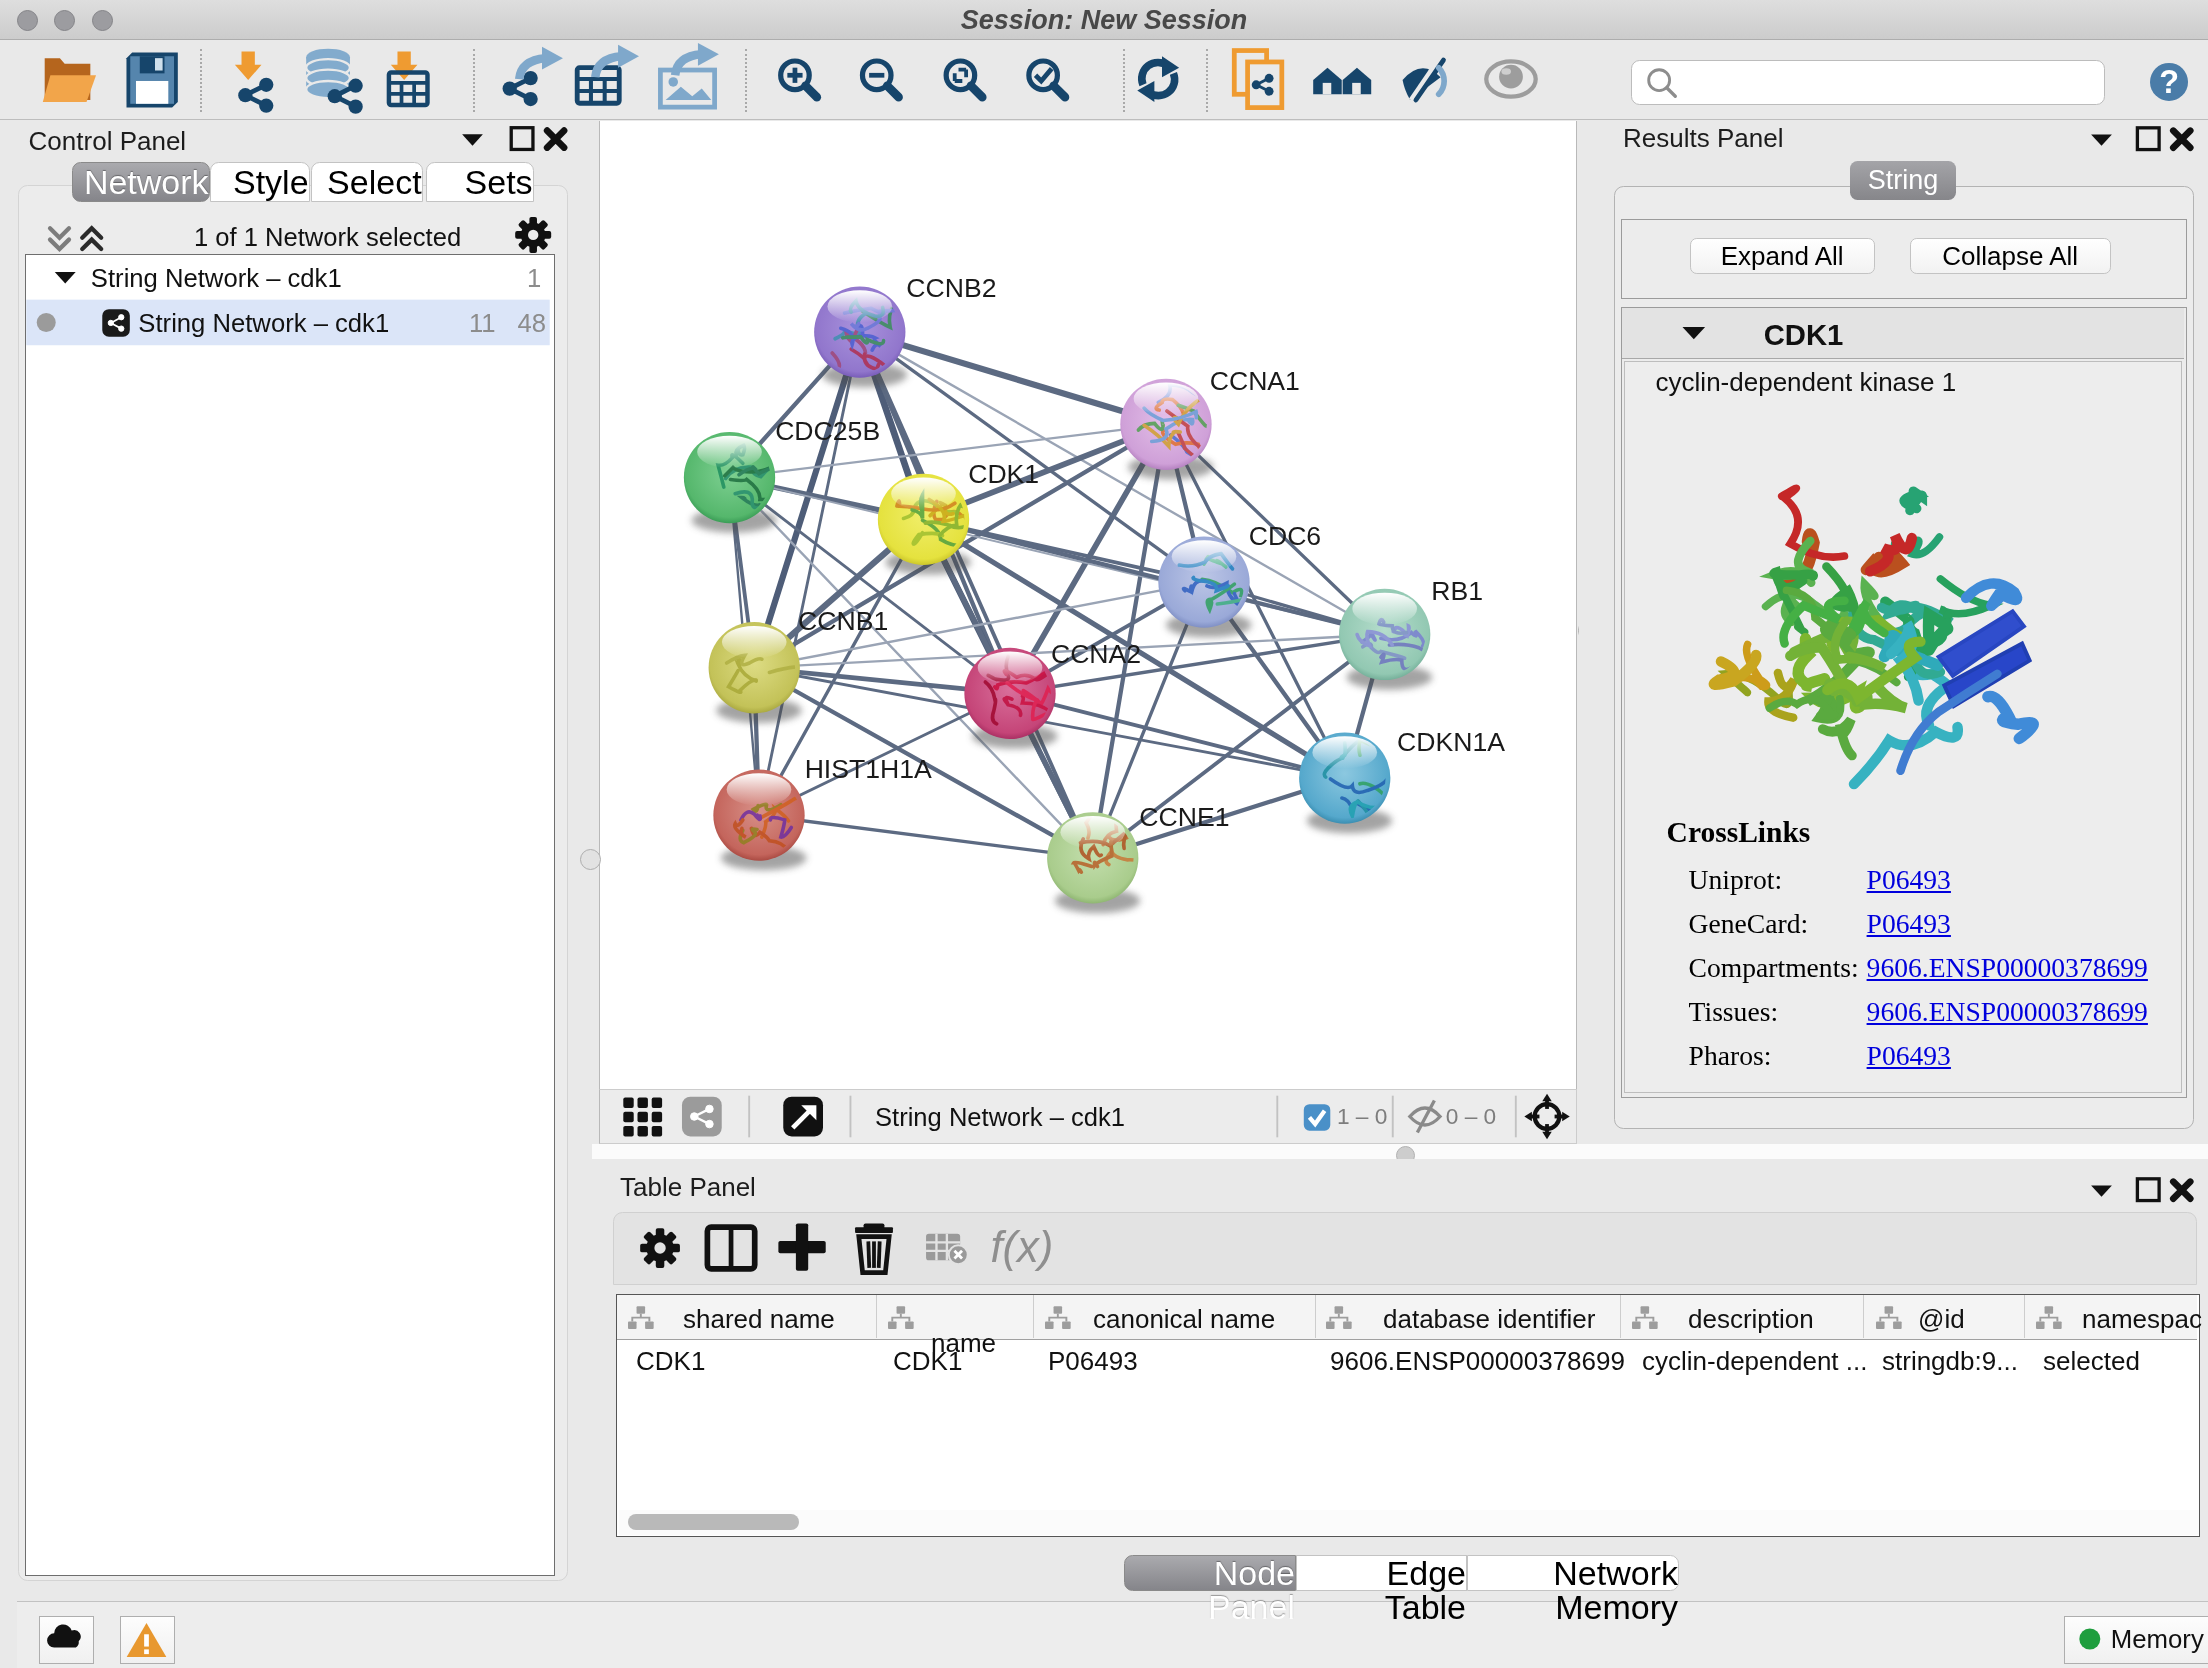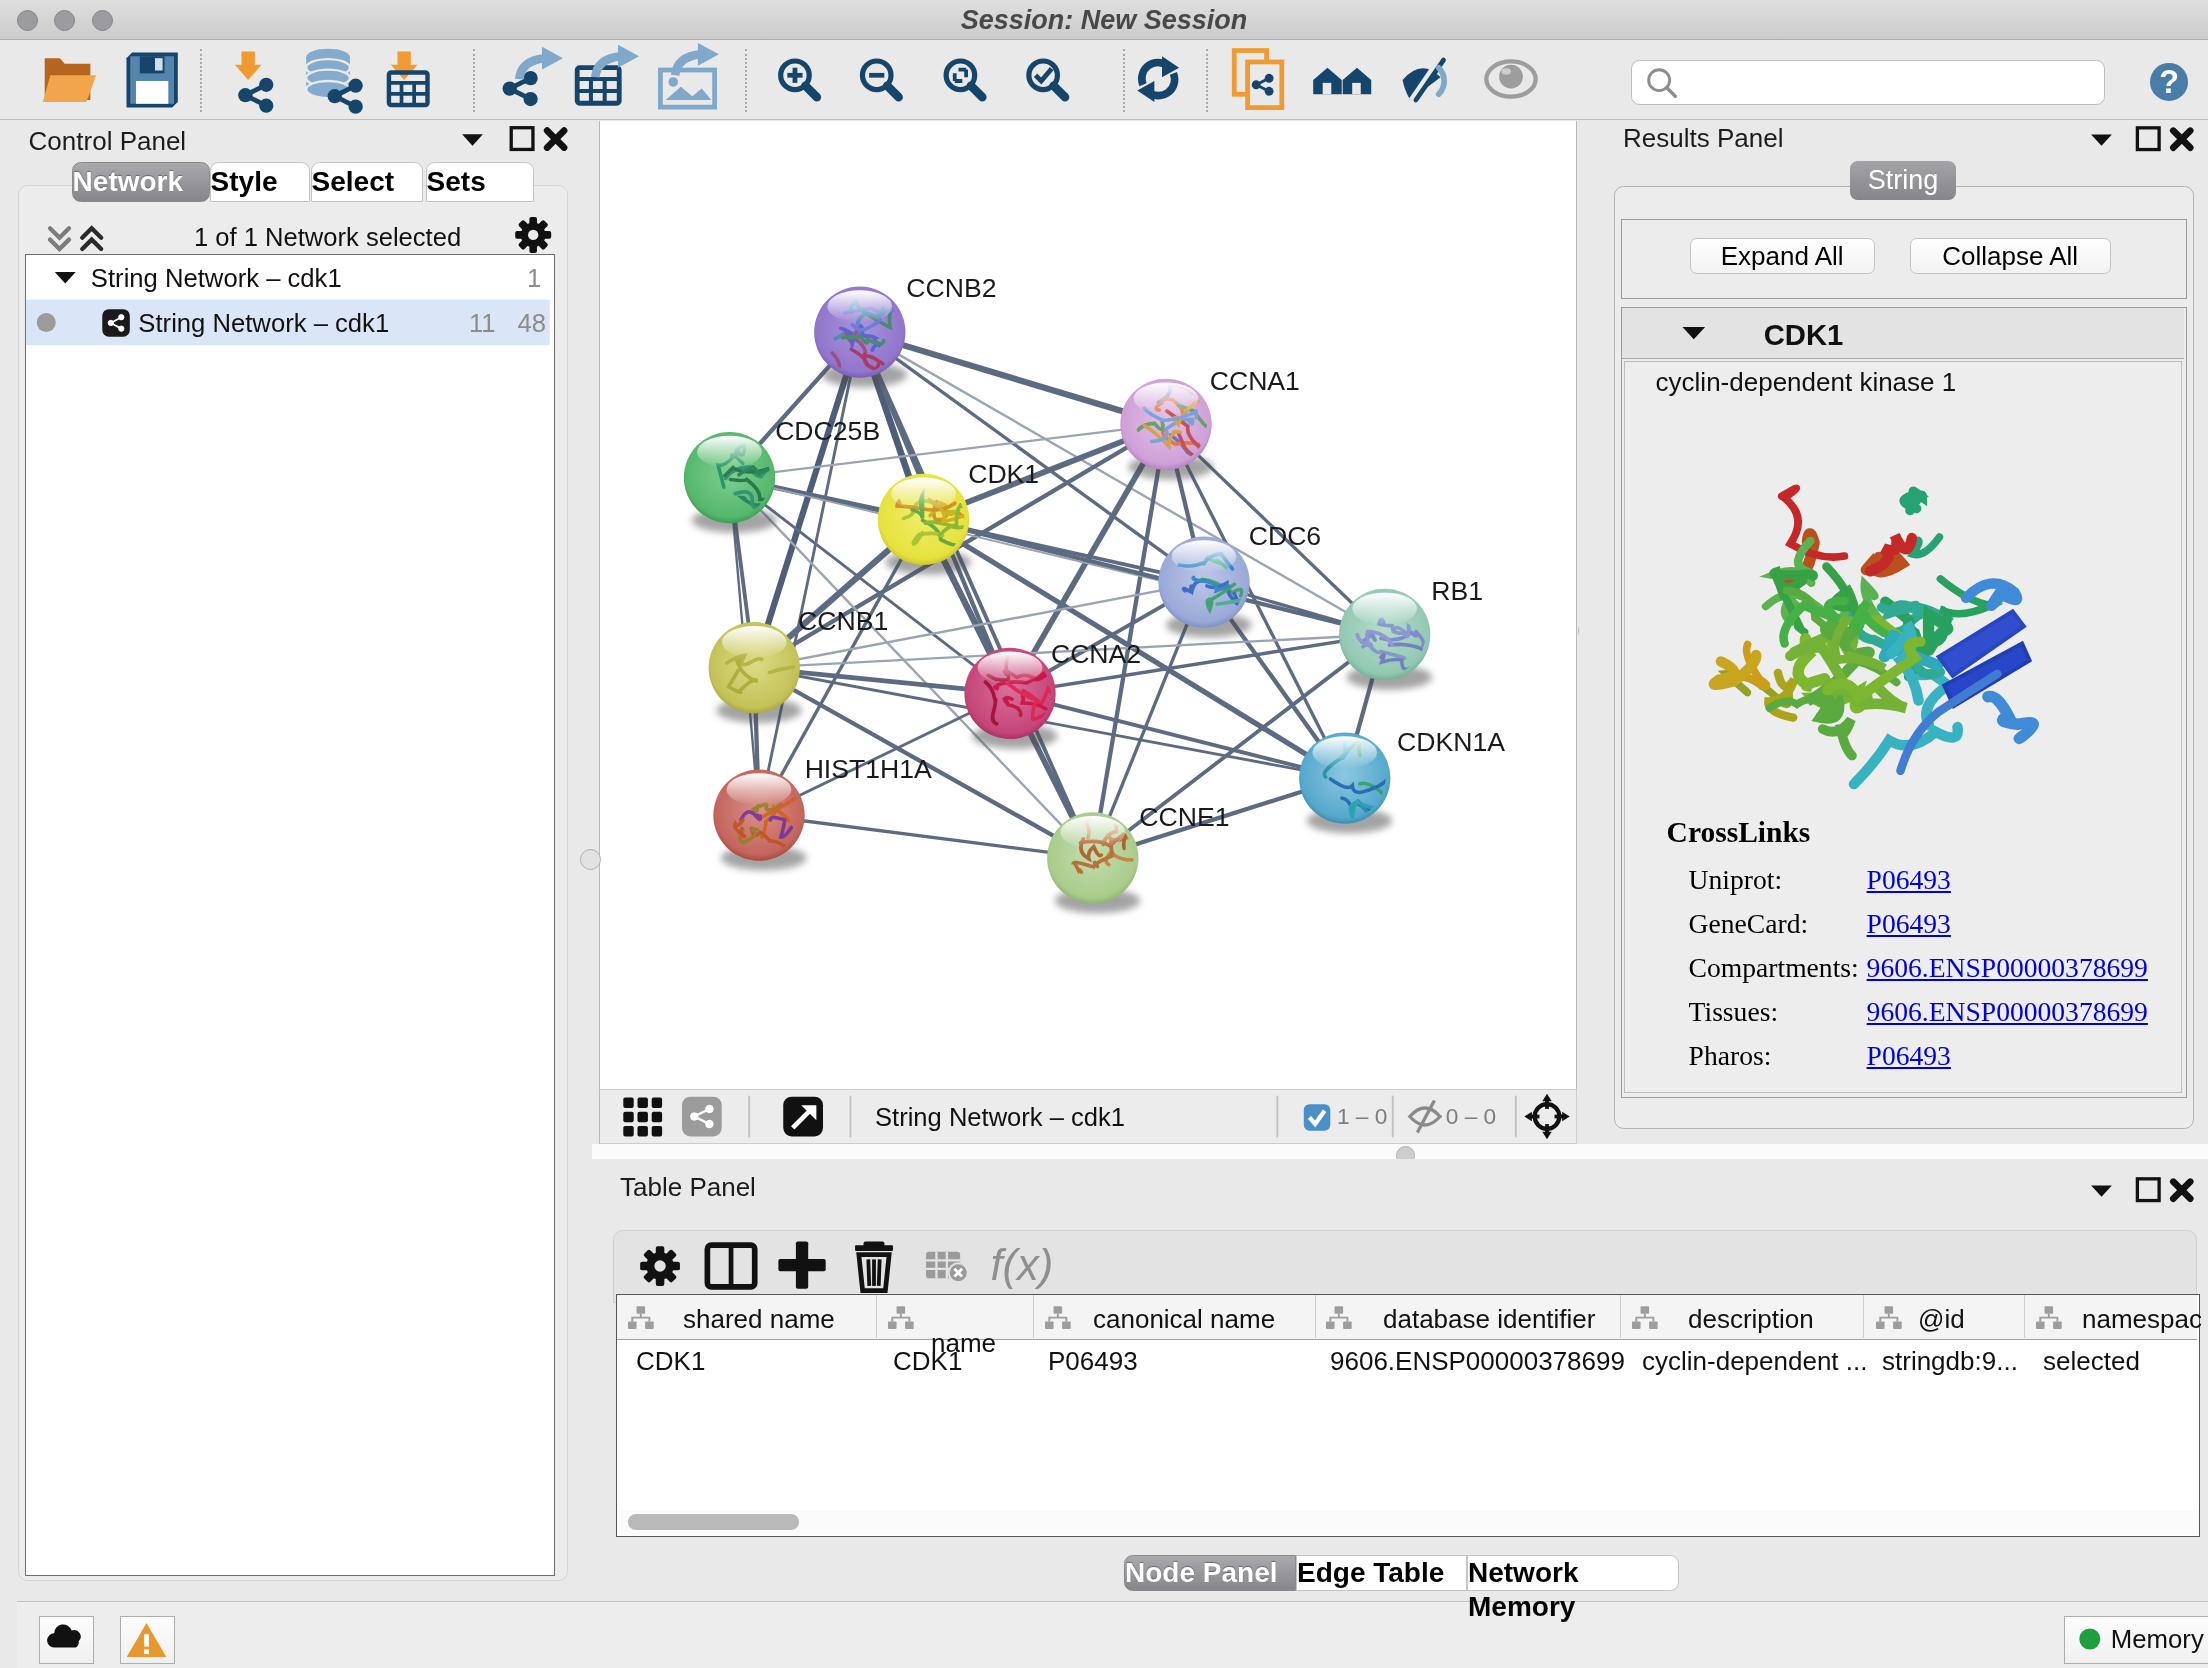--- a/index.html
+++ b/index.html
@@ -13,23 +13,23 @@
 #title { position:absolute; top:4.8px; left:0; width:2208px; text-align:center;
   font-size:27px; font-weight:bold; color:#484848; }
 #toolbar { left:0; top:41px; width:2208px; height:79px; background:#e9e9e9;
   border-bottom:1px solid #bdbdbd; }
 .tsep { position:absolute; top:7.6px; height:63px; width:0;
   border-left:2.9px dotted #a9a9a9; }
 #searchbox { position:absolute; left:1631px; top:19px; width:474px; height:45px;
   background:#ffffff; border:1.9px solid #bcbcbc; border-radius:8.6px; }
 #dockleft { left:7.6px; top:121px; width:584px; height:1480px; background:#e9e9e9; }
 #cp-title { position:absolute; left:21px; top:4.8px; font-size:26px; color:#1c1c1c; }
-.paneltab { position:absolute; height:40px; font-size:28px; text-align:left; z-index:6;
+.paneltab { position:absolute; height:40px; font-size:34px; text-align:right; z-index:6;
   background:#ffffff; border:1px solid #c3c3c3; border-radius:8.6px 8.6px 0 0;
-  color:#000; line-height:38px;font-weight:bold; }
+  color:#000; line-height:38px; }
 .paneltab.sel { background:linear-gradient(#aaaaae,#85858a); color:#fff;
   border-color:#8a8a8a; text-shadow:0 -1px 1px rgba(0,0,0,0.35); }
 #cp-sub { position:absolute; left:10.5px; top:64px; width:550px; height:1396px;
   background:#ececec; border:1px solid #d4d4d4; border-radius:9.5px; }
 #cp-hdr { position:absolute; left:13.3px; top:28.5px; width:523px; height:44px; }
 #cp-list { position:absolute; left:5.7px; top:68px; width:530px; height:1322px;
   background:#ffffff; border:1.9px solid #6e6e6e; }
 #canvas { left:599px; top:121px; width:978px; height:968px; background:#ffffff;
   border-left:1px solid #b9b9b9; border-right:1px solid #b9b9b9; }
 #canvasbar { left:599px; top:1089px; width:978px; height:55px; background:#ececec;
@@ -47,21 +47,21 @@
   background:#ececec; border:1.9px solid #9b9b9b; }
 .btn { position:absolute; height:36px; background:linear-gradient(#ffffff,#f2f2f2);
   border:1px solid #c3c3c3; border-radius:6.7px; font-size:26px; text-align:center;
   line-height:34px; color:#000; }
 #cdk1hdr { position:absolute; left:0; top:0; width:562px; height:51px;
   background:#e3e3e3; border-bottom:1.9px solid #a8a8a8; }
 #cdk1body { position:absolute; left:1.9px; top:53px; width:558px; height:732px;
   background:#ededed; border:1px solid #bdbdbd; }
 .serif { font-family:"Liberation Serif", serif; }
 #docktable { left:599px; top:1159px; width:1609px; height:441px; background:#e9e9e9; }
-#tp-toolbar { position:absolute; left:14.3px; top:71px; width:1584px; height:73px;
+#tp-toolbar { position:absolute; left:14.3px; top:53px; width:1584px; height:73px;
   background:#e3e3e3; border:1px solid #d0d0d0; border-radius:9.5px 9.5px 0 0; }
 #tp-table { position:absolute; left:17px; top:135px; width:1584px; height:243px;
   background:#ffffff; border:1.9px solid #555555; }
 #tp-header { position:absolute; left:0; top:0; width:1580px; height:45px;
   background:#f4f4f4; border-bottom:1.9px solid #a0a0a0; }
 .th { position:absolute; top:0; height:43px; border-right:1.9px solid #cdcdcd;
   font-size:26px; color:#111; }
 .th span { position:absolute; top:8.6px; }
 .td { position:absolute; top:51px; font-size:26px; color:#111; }
 #tp-scroll { position:absolute; left:1.9px; top:215px; width:1580px; height:25px;

